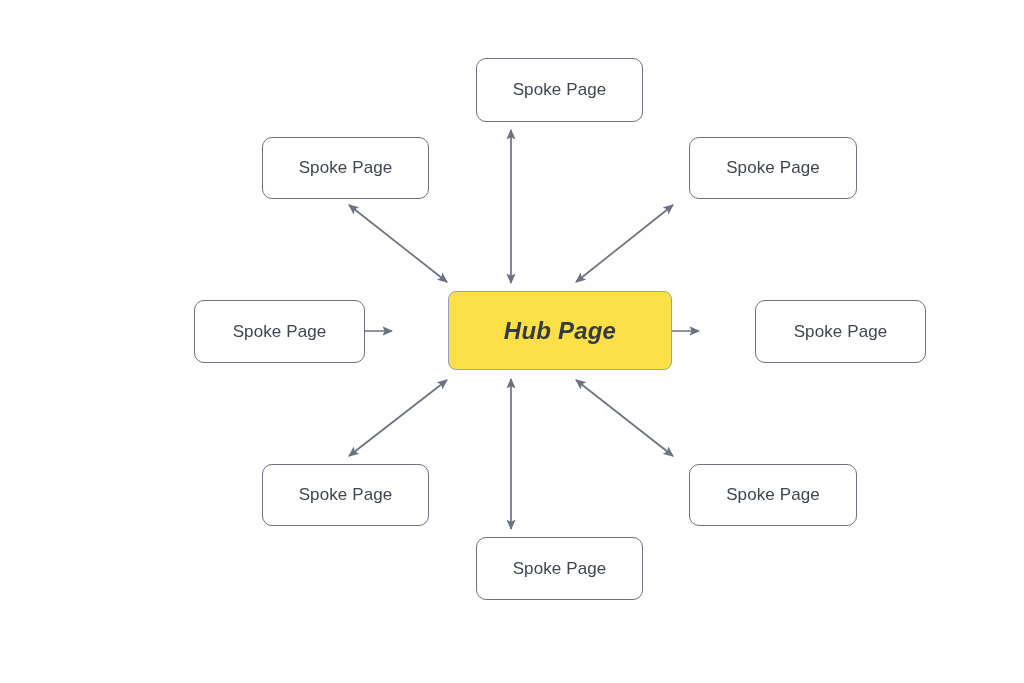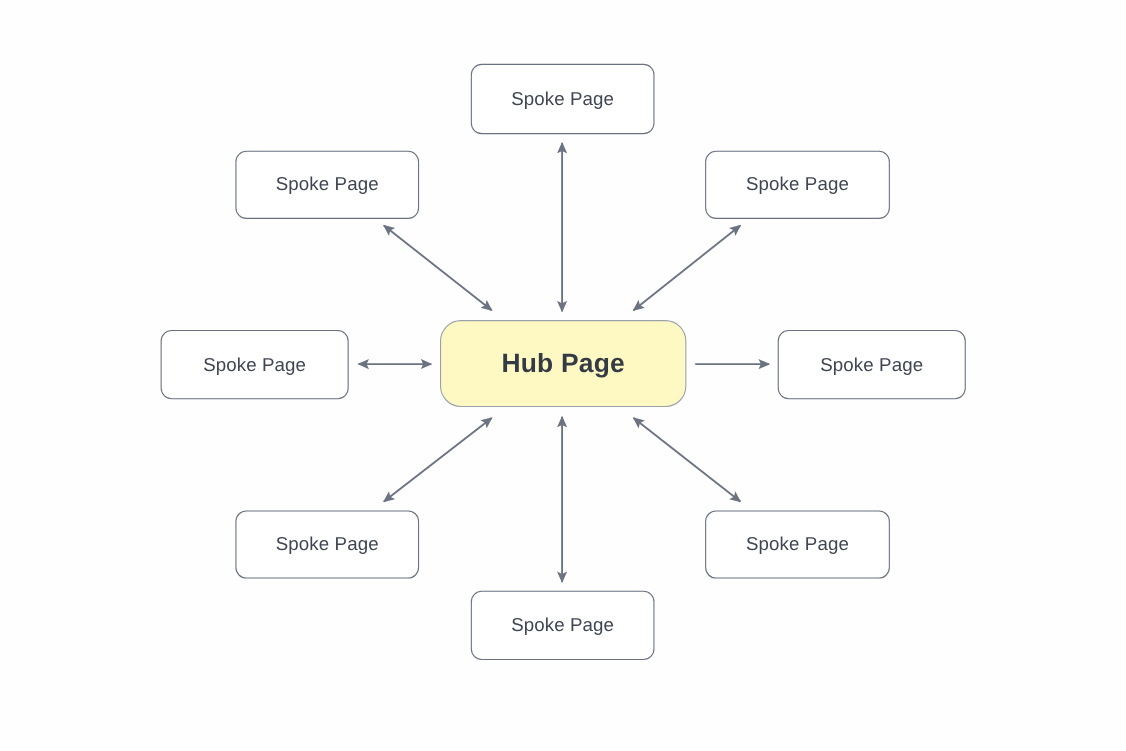--- a/index.html
+++ b/index.html
@@ -29,30 +29,32 @@
     display: flex;
     align-items: center;
     justify-content: center;
     border: 1.4px solid #6b7280;
     border-radius: 10px;
     background: #ffffff;
     color: #3f4652;
     font-size: 17px;
     letter-spacing: 0.1px;
     white-space: nowrap;
+    margin-left: 48px;
   }
   .node.hub {
-    background: #fef9c3;
+    background: #fde047;
     border-color: #9aa1aa;
     border-width: 1.4px;
-    border-radius: 19px;
+    border-radius: 8px;
     color: #353b45;
     font-size: 24px;
     font-weight: 700;
     letter-spacing: 0.2px;
+    font-style: italic;
   }
 </style>
 </head>
 <body>
 
 <div id="canvas">
 
   <svg id="edges" viewBox="0 0 1024 683" width="1024" height="683" xmlns="http://www.w3.org/2000/svg">
     <defs>
       <marker id="arrow-end" viewBox="0 0 10 10" refX="9" refY="5" markerWidth="6.2" markerHeight="6.2" orient="auto-start-reverse">

